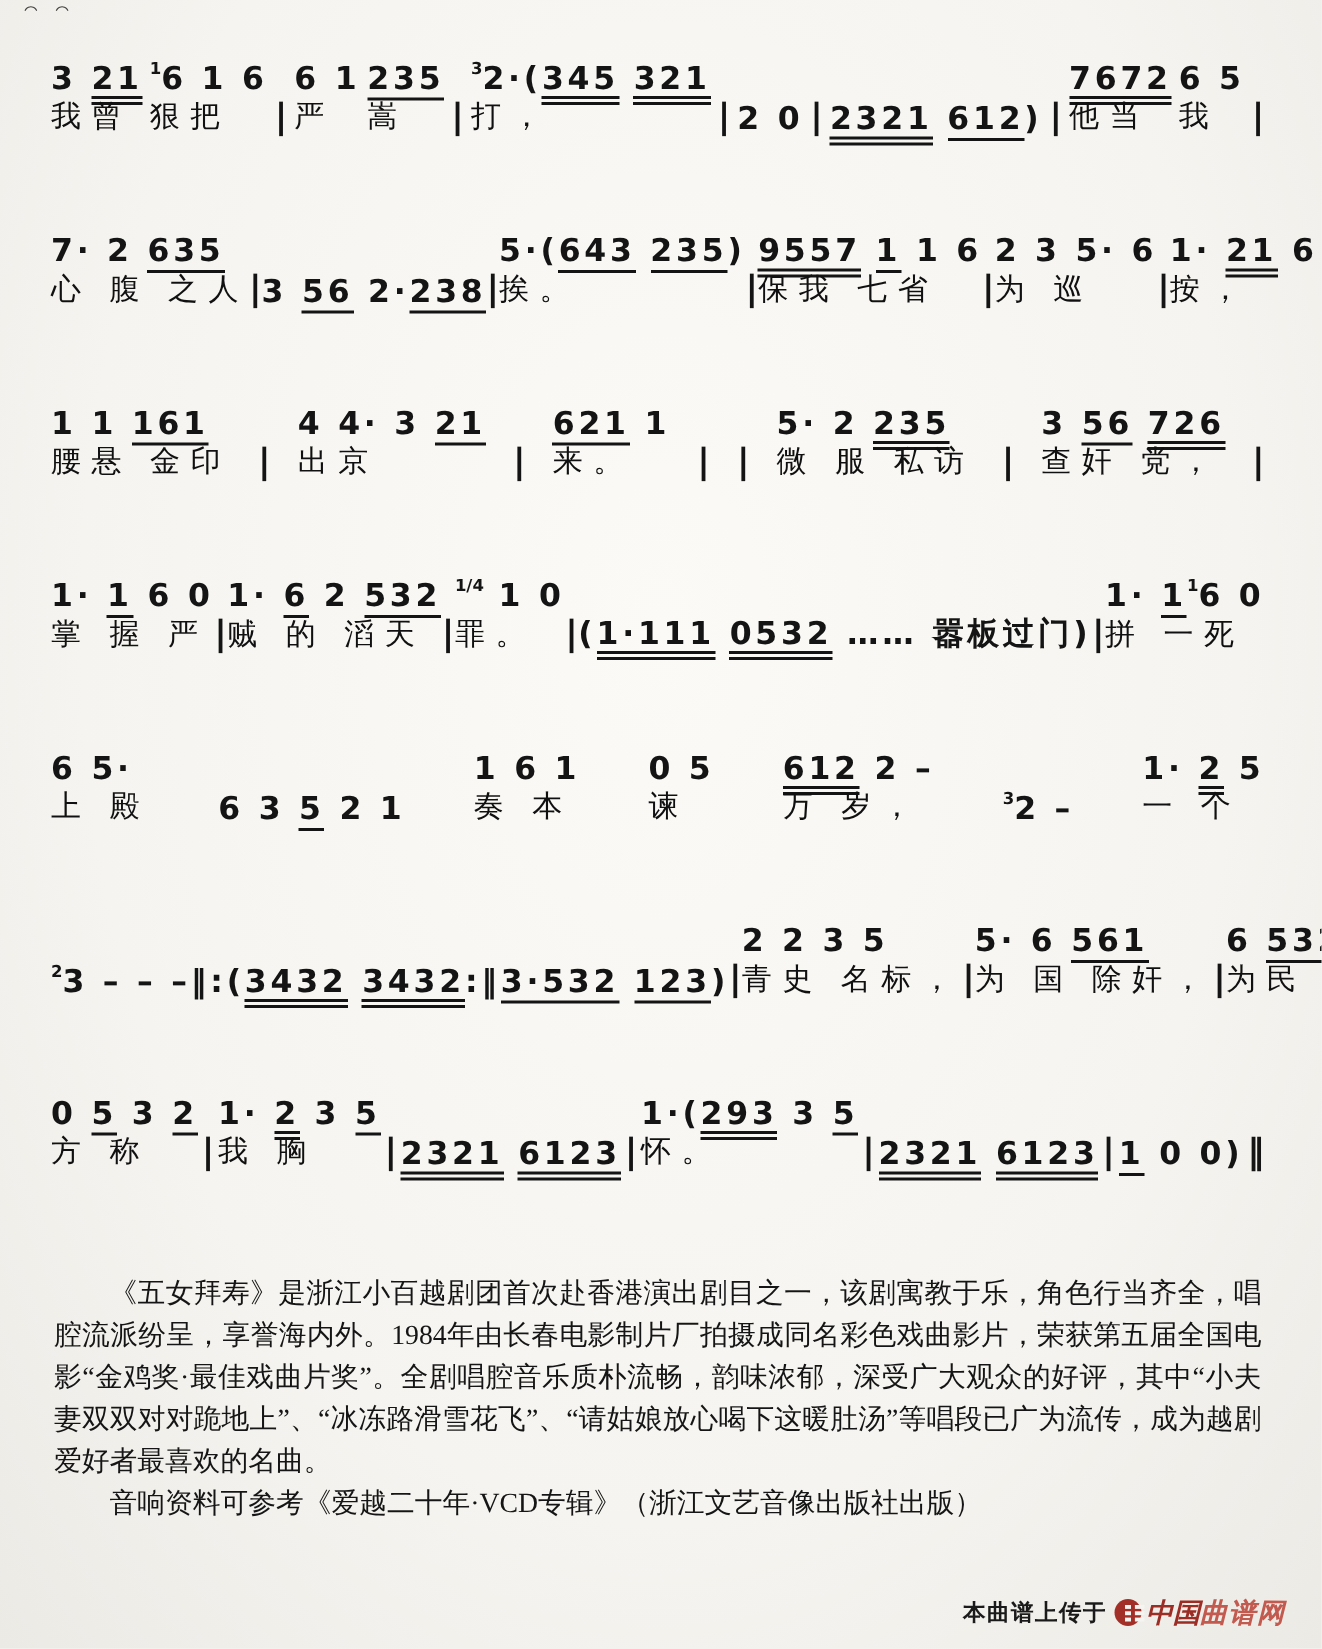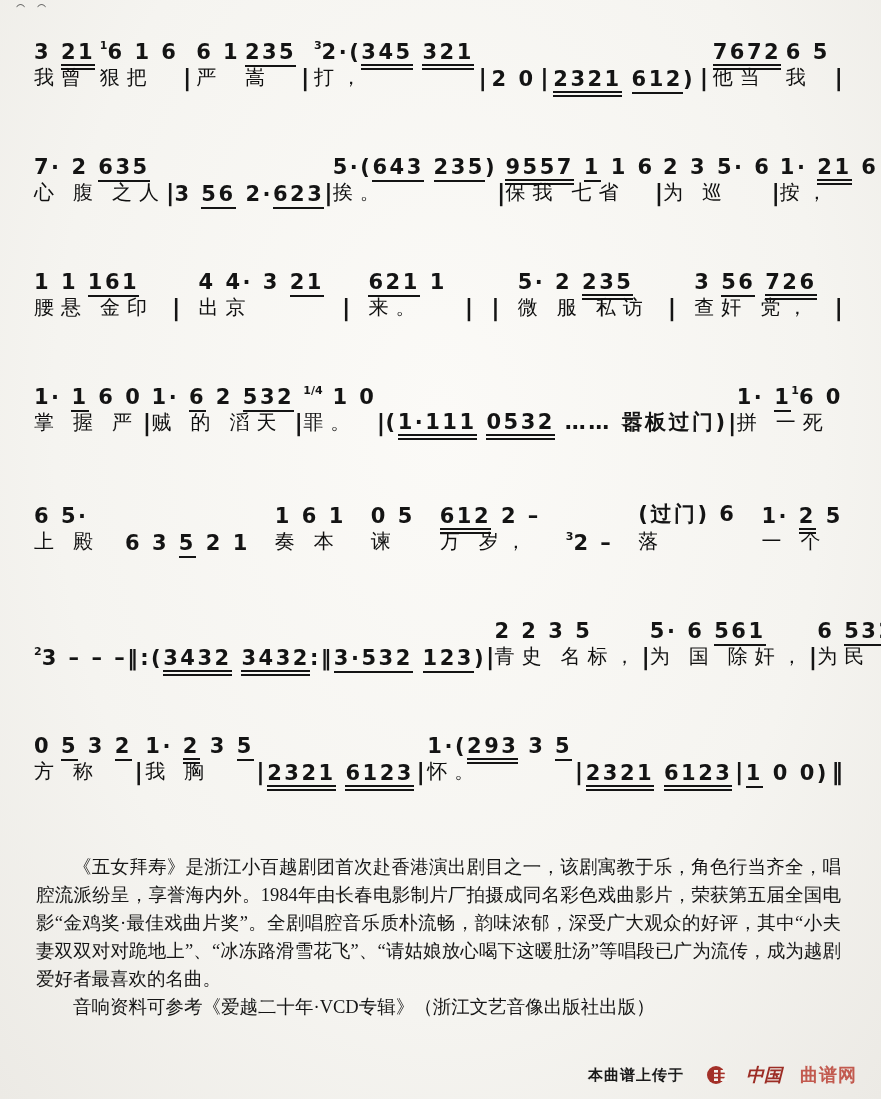--- a/index.html
+++ b/index.html
@@ -28,27 +28,27 @@
   .u2{border-bottom:6px double #141414}
   .ly{
     font-size:20px;letter-spacing:7px;white-space:nowrap;color:#101010;
   }
   .bar .nt{font-size:23px;letter-spacing:0}
   
   .footer{padding:4px 2px 0 2px;font-size:18.5px;line-height:28px;text-align:justify;color:#151515}
   .footer p{text-indent:2em}
   
   .watermark{
-    position:absolute;right:24px;bottom:12px;display:flex;align-items:center;gap:18px;
+    position:absolute;right:24px;bottom:12px;display:flex;align-items:center;gap:0;
     font-family:"Liberation Sans","DejaVu Sans",sans-serif;font-weight:bold;
   }
   .wm-prefix{font-size:15px;color:#1a1a1a;letter-spacing:1px}
   .wm-logo{display:inline-block;line-height:0;margin-left:4px}
   .wm-cn{font-size:18px;color:#9c2d25;font-style:italic}
-  .wm-qp{font-size:18px;color:#c25a4f;letter-spacing:1px}
+  .wm-qp{font-size:18px;color:#c25a4f;font-style:italic;letter-spacing:1px}
 </style>
 </head>
 <body>
 
 <div class="page">
 
   <span class="artifact">⁀ ⁀</span>
 
   <div class="score">
       <div class="m-line">
@@ -107,21 +107,21 @@
       </div>
       <div class="m-line">
         <div class="seg">
           <div class="nt">7· 2 <span class="u1">635</span></div>
           <div class="ly">心 腹 之人</div>
         </div>
         <div class="seg bar">
           <div class="nt">|</div>
         </div>
         <div class="seg">
-          <div class="nt">3 <span class="u1">56</span> 2·<span class="u1">623</span></div>
+          <div class="nt">3 <span class="u1">56</span> 2·<span class="u1">238</span></div>
         </div>
         <div class="seg bar">
           <div class="nt">|</div>
         </div>
         <div class="seg">
           <div class="nt">5·(<span class="u1">643</span> <span class="u1">235</span>)</div>
           <div class="ly">挨。</div>
         </div>
         <div class="seg bar">
           <div class="nt">|</div>
@@ -236,24 +236,20 @@
         <div class="seg">
           <div class="nt">0 5</div>
           <div class="ly">谏</div>
         </div>
         <div class="seg">
           <div class="nt"><span class="u2">612</span> 2 –</div>
           <div class="ly">万 岁，</div>
         </div>
         <div class="seg">
           <div class="nt"><sup>3</sup>2 –</div>
-        </div>
-        <div class="seg">
-          <div class="nt">(过门) 6</div>
-          <div class="ly">落</div>
         </div>
         <div class="seg">
           <div class="nt">1· <span class="u2">2</span> 5</div>
           <div class="ly">一 个</div>
         </div>
       </div>
       <div class="m-line">
         <div class="seg">
           <div class="nt"><sup>2</sup>3 – – –</div>
         </div>

